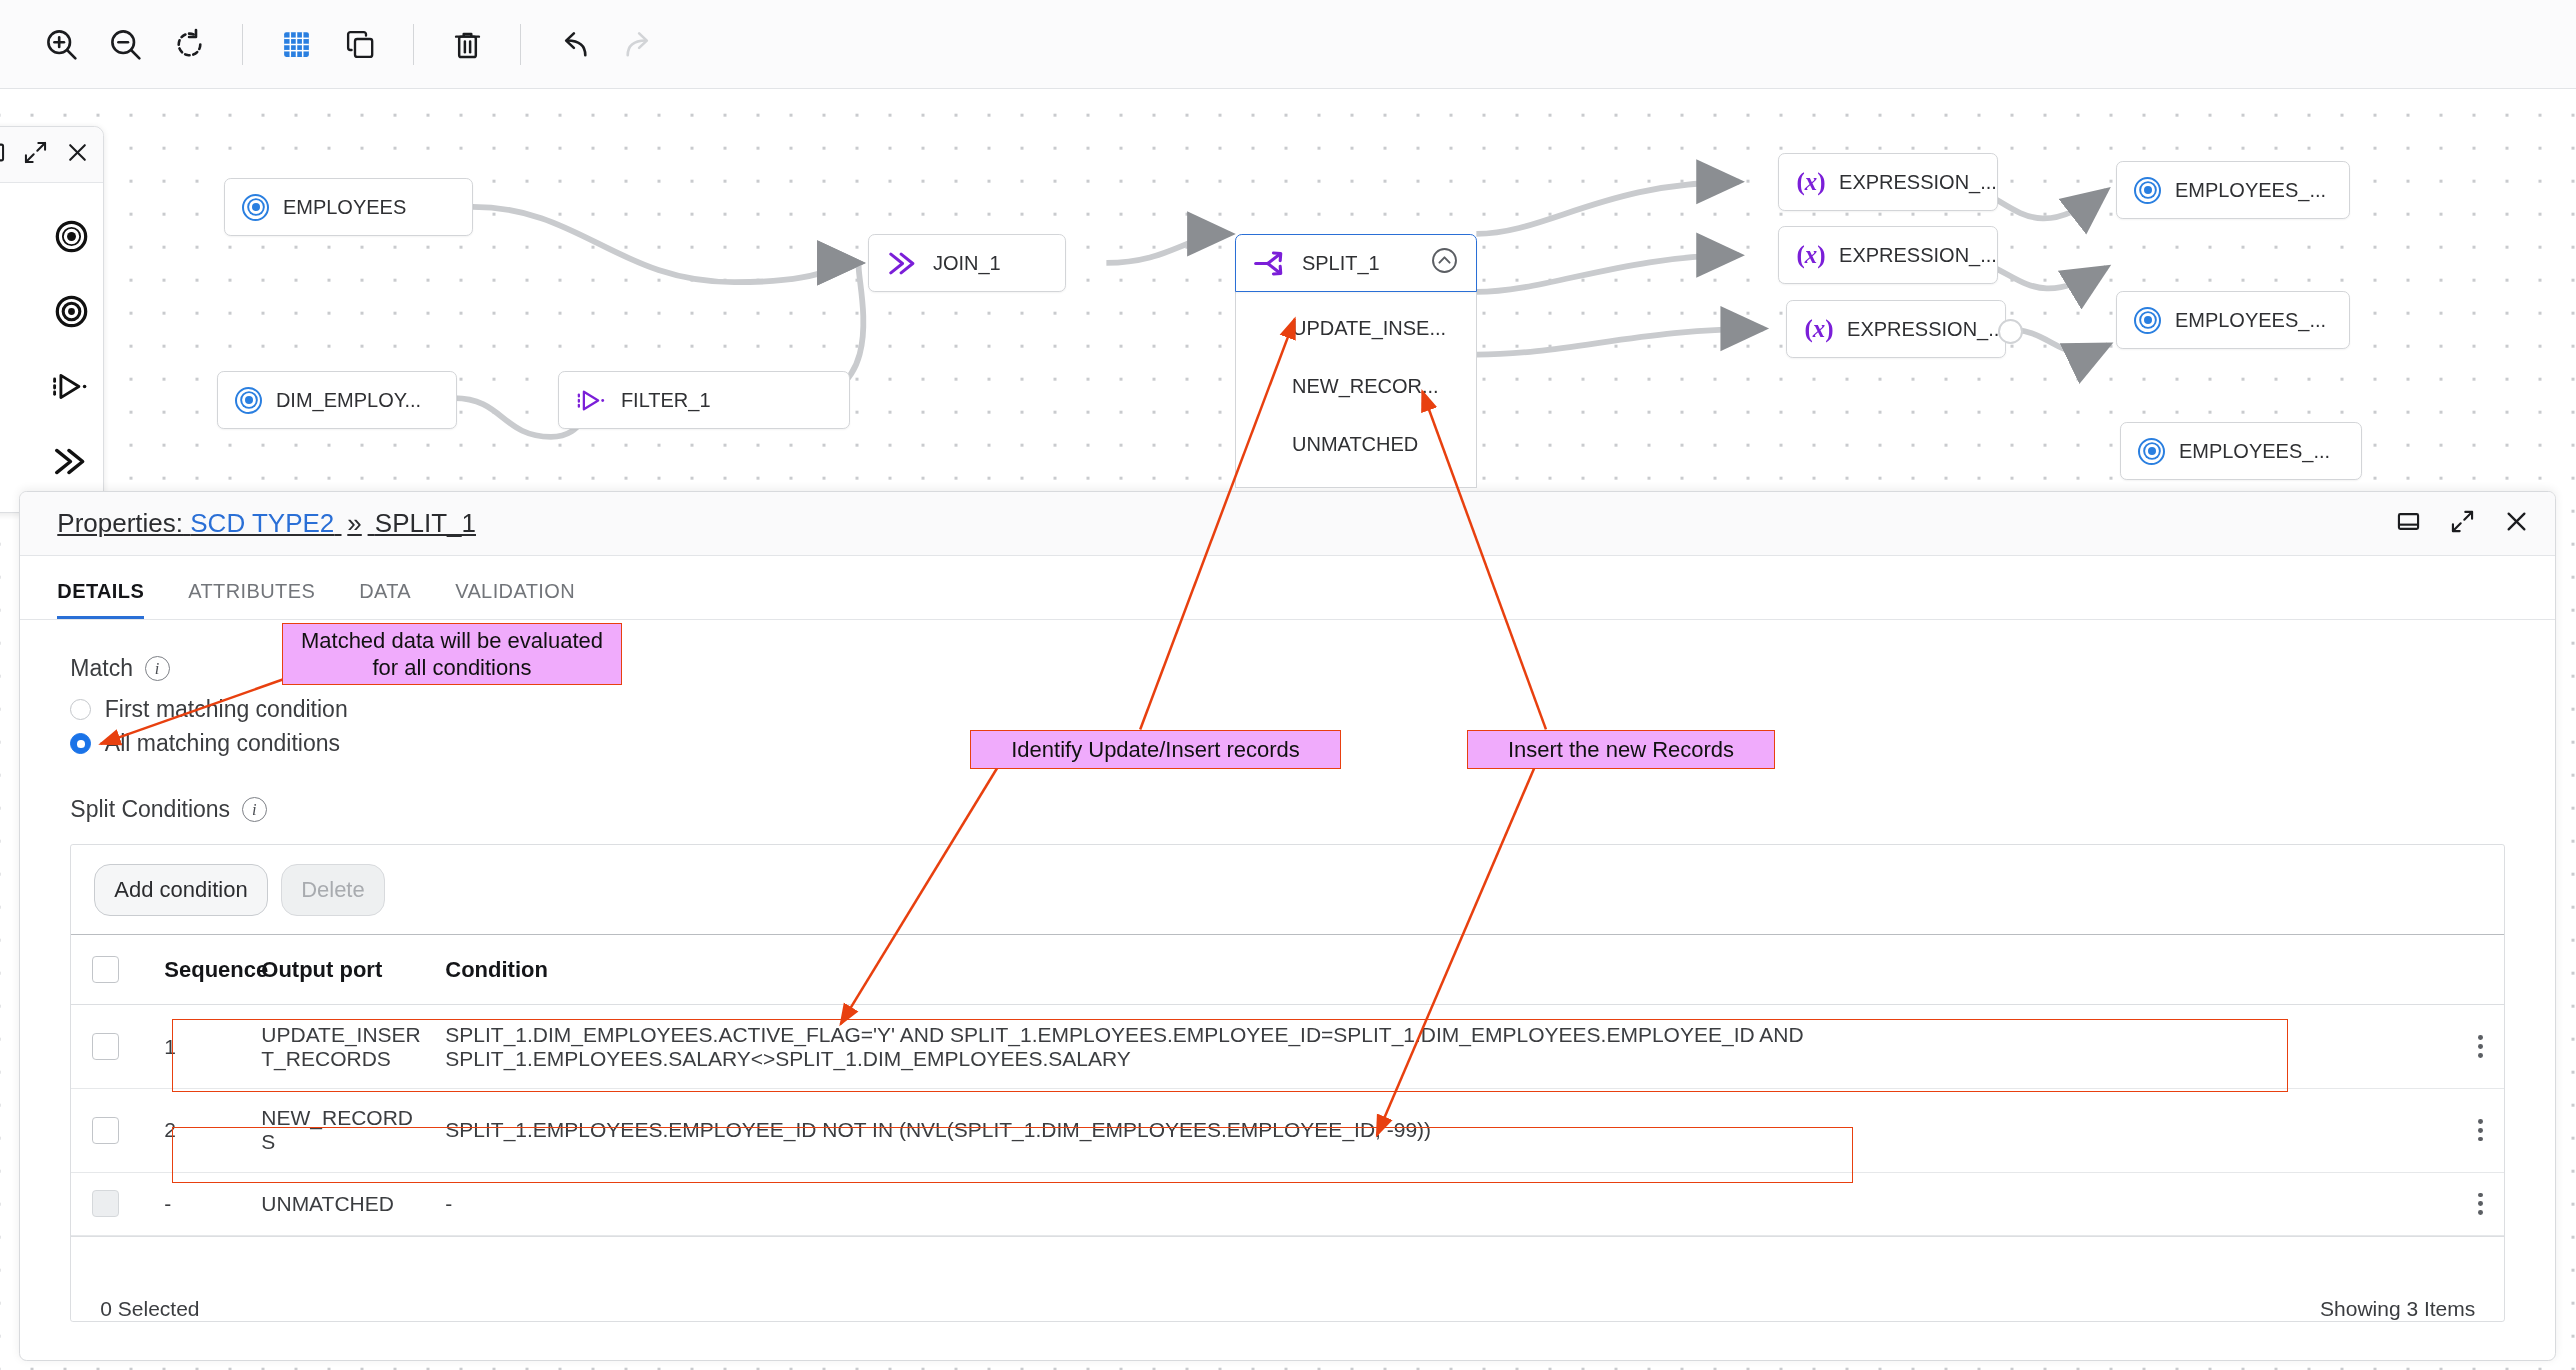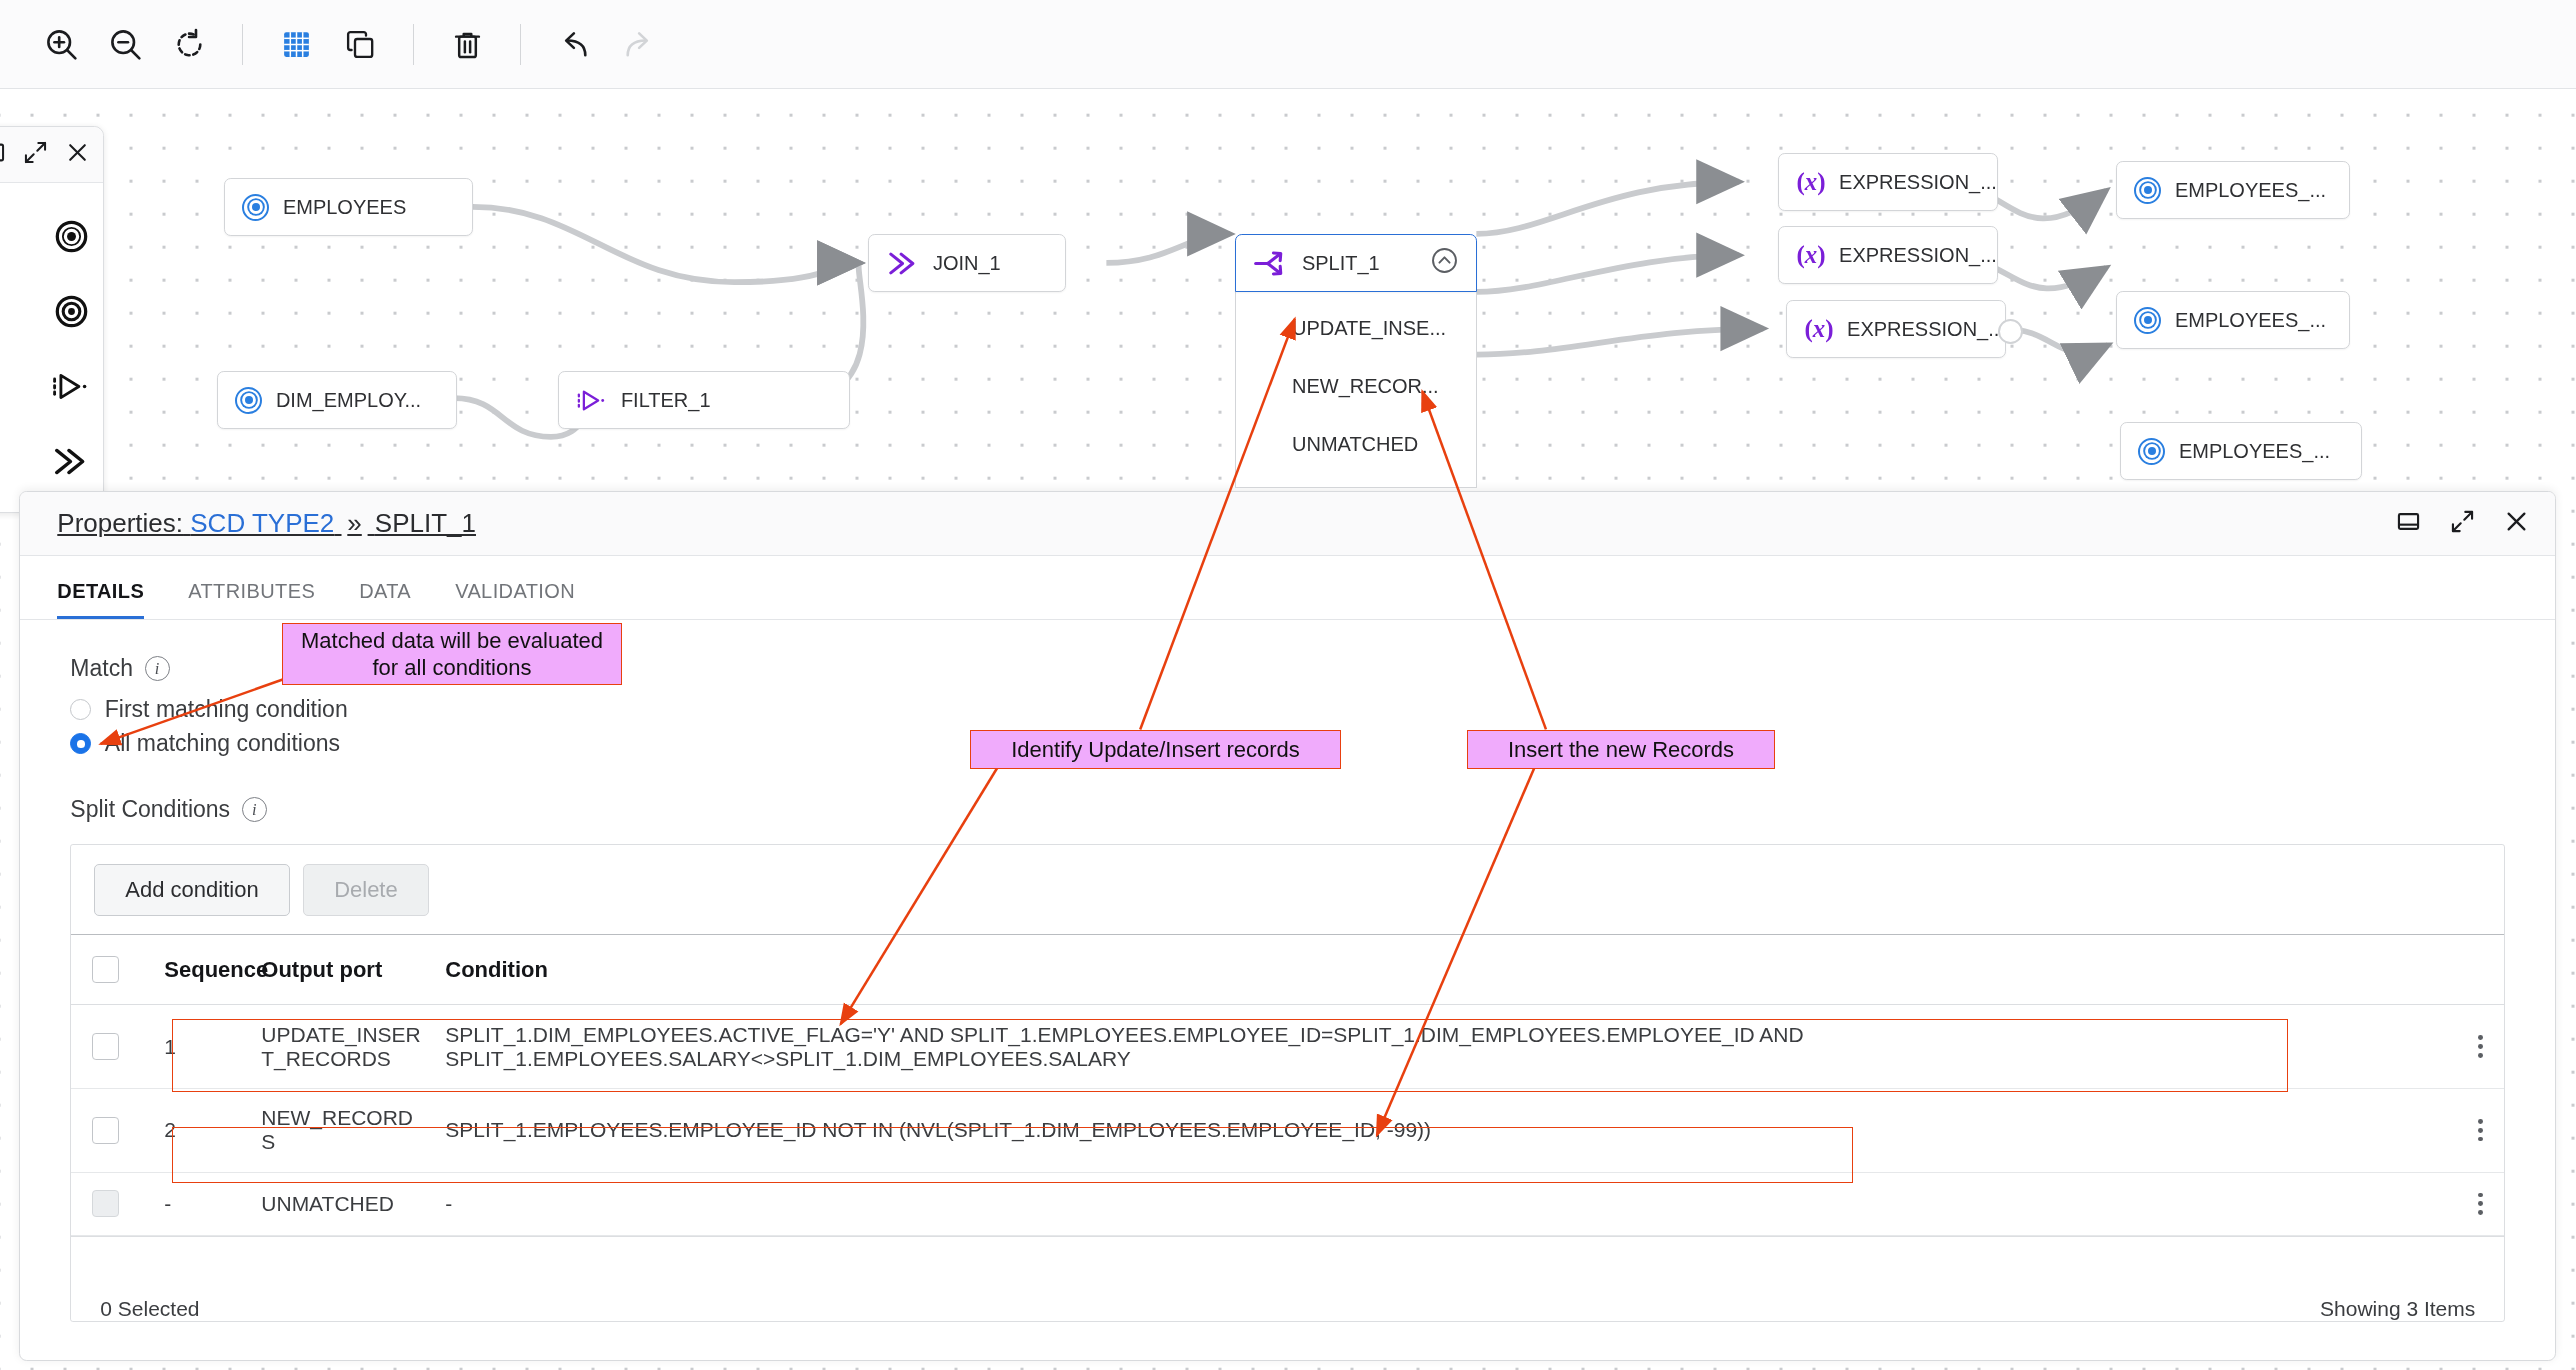--- a/index.html
+++ b/index.html
@@ -180,22 +180,22 @@
   .tbl-card {
     margin-top: 21px;
     border: 1px solid #dcdee1;
     border-radius: 2.9px;
   }
   .tbl-actions {
     height: 89px; display: flex; align-items: center; gap: 13.5px;
     padding-left: 23px;
   }
   .btn {
-    height: 52px; padding: 0 30px;
-    border: 1px solid #c9ccd0; border-radius: 5px;
+    height: 52px; padding: 0 19px;
+    border: 1px solid #c9ccd0; border-radius: 16px;
     background: #f5f6f7; color: #2b2c2f; font-size: 22px;
     font-family: "Liberation Sans", sans-serif;
     cursor: pointer;
     text-align: right;
   }
   .btn.disabled { color: #a8abaf; background: #eef0f1; border-color: #d8dadd; cursor: default; }
 
   table { width: 100%; border-collapse: collapse; table-layout: fixed; }
   thead th {
     text-align: left; font-size: 22px; color: #141518;

